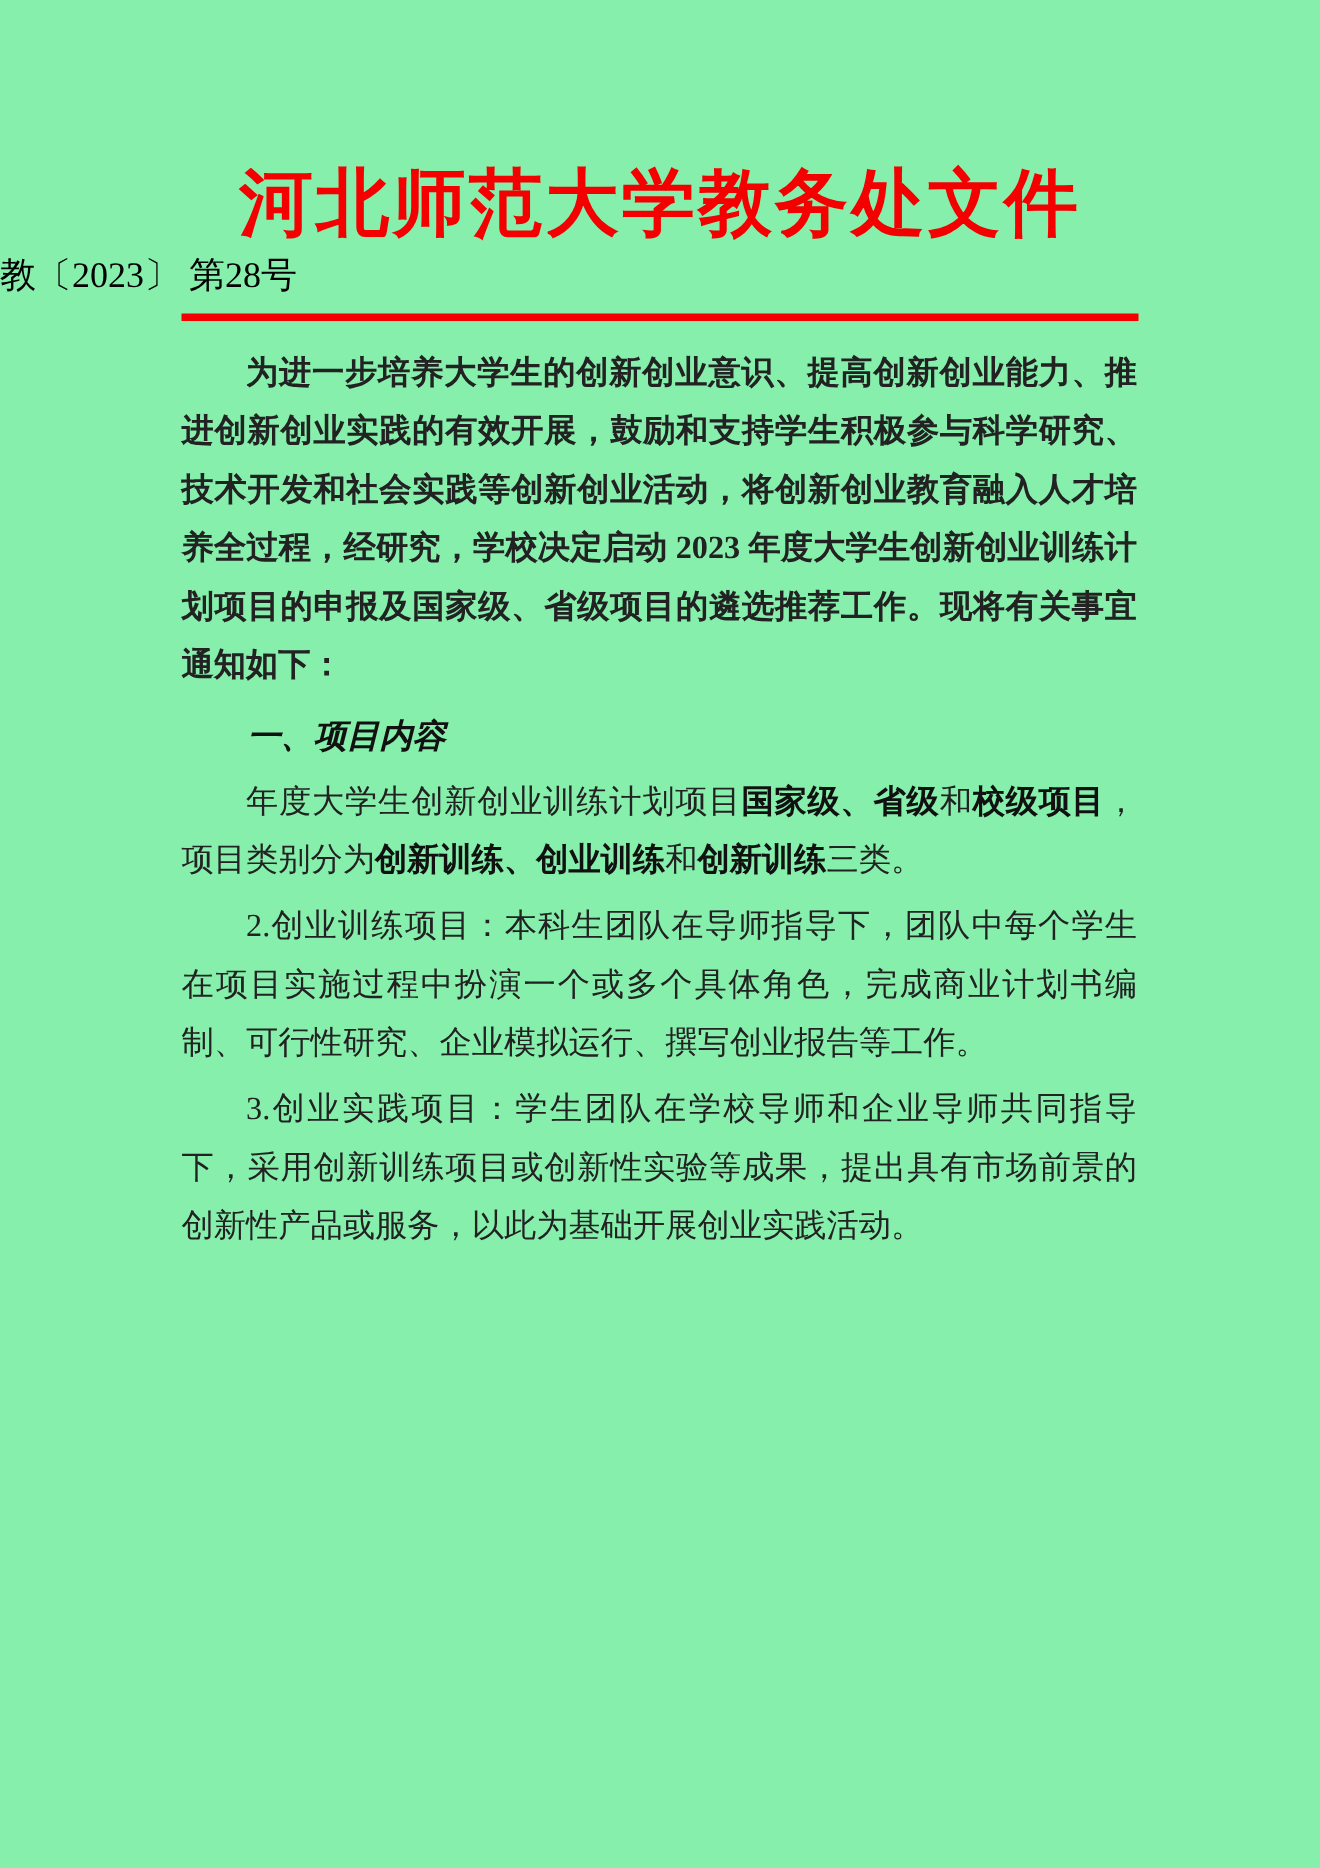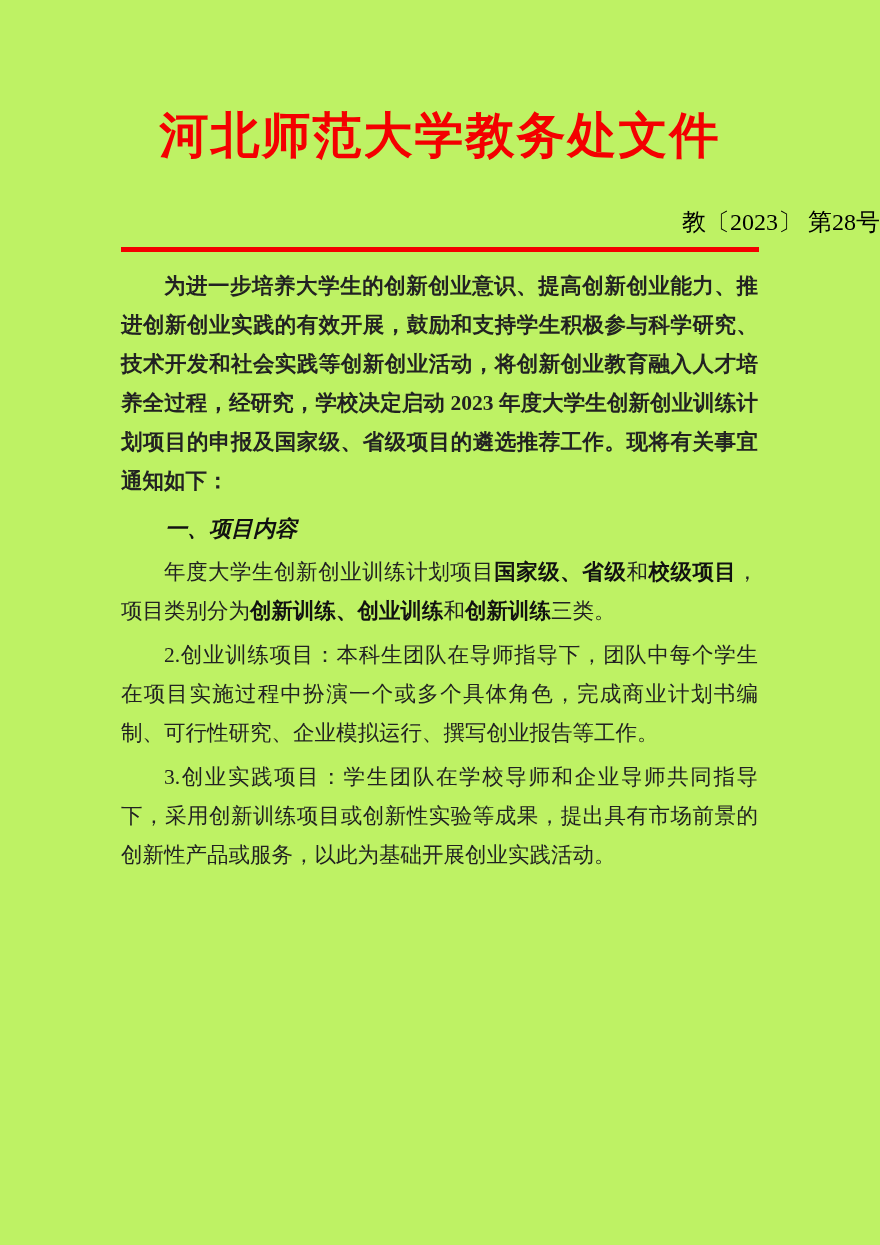--- a/index.html
+++ b/index.html
@@ -6,39 +6,38 @@
   html, body {
     margin: 0;
     padding: 0;
     background: #ffffff;
   }
   .page {
     position: relative;
     width: 880px;
     height: 1245px;
     margin: 0 auto;
-    background: #bef264;
+    background: #86efac;
     overflow: hidden;
     font-family: "Liberation Serif", "DejaVu Serif", serif;
     color: #1a1a1a;
   }
   .org-title {
     margin: 0;
     padding-top: 104px;
     text-align: center;
     font-size: 49px;
     line-height: 64px;
     font-weight: bold;
     letter-spacing: 2px;
     color: var(--accent-red, #f40000);
     font-family: "Liberation Serif", "DejaVu Serif", serif;
   }
   .doc-number {
-    margin-top: 38px;
-    text-align: right;
+    text-align: left;
     font-size: 24px;
     line-height: 32px;
     font-weight: normal;
     color: #000000;
   }
   .red-rule {
     margin: 9px auto 0;
     width: 638px;
     height: 5px;
     background: var(--accent-red, #f40000);

